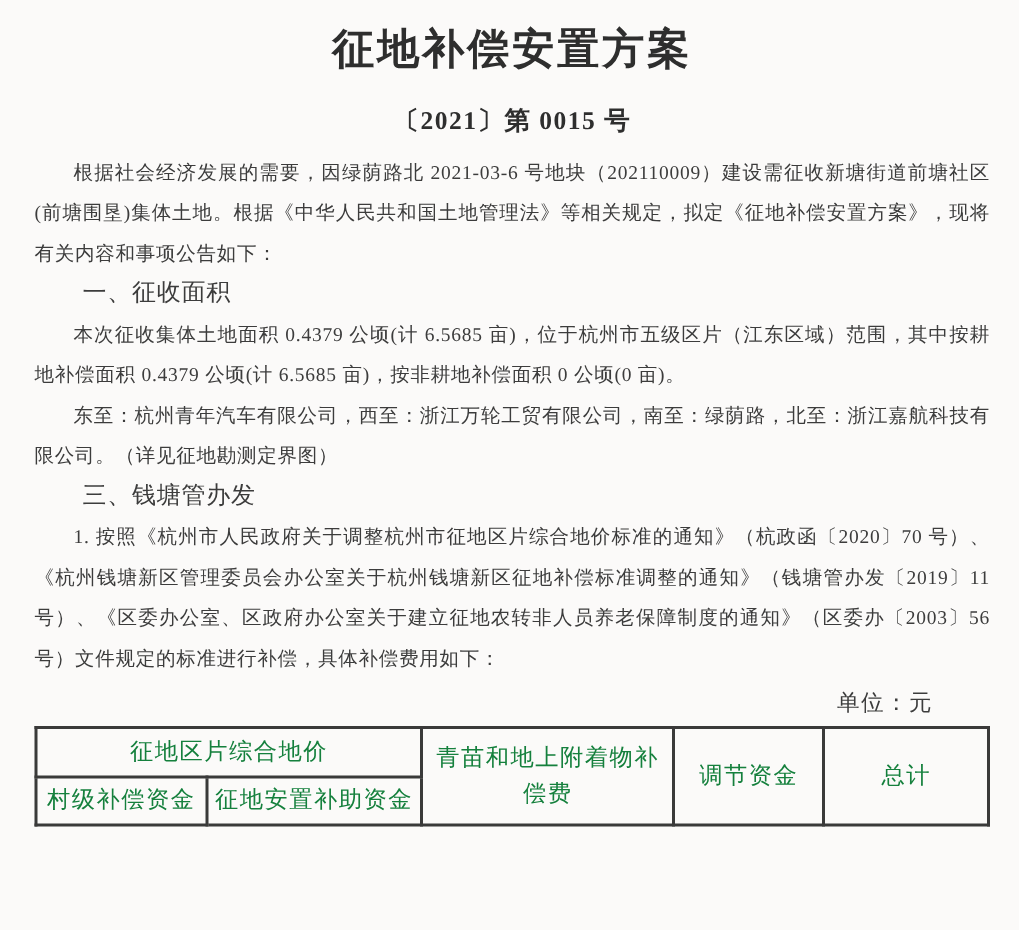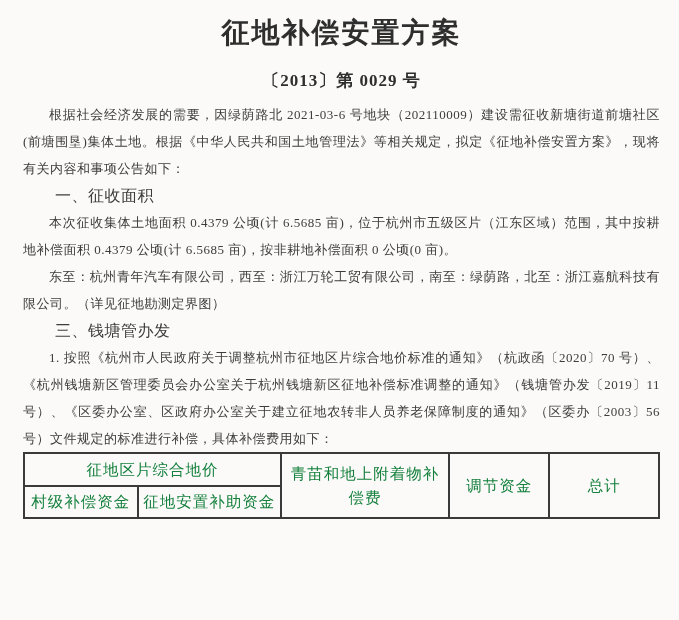--- a/index.html
+++ b/index.html
@@ -79,35 +79,36 @@
   tr.row-group td   { height: 29px; }
   tr.row-sub td     { height: 28px; }
 </style>
 </head>
 <body>
 
 <div class="doc">
 
   <h1 class="doc-title">征地补偿安置方案</h1>
 
-  <div class="doc-number">〔2013〕第 0029 号</div>
+  <div class="doc-number">〔2021〕第 0015 号</div>
 
   <p class="para">根据社会经济发展的需要，因绿荫路北 2021-03-6 号地块（202110009）建设需征收新塘街道前塘社区(前塘围垦)集体土地。根据《中华人民共和国土地管理法》等相关规定，拟定《征地补偿安置方案》，现将有关内容和事项公告如下：</p>
 
   <p class="heading">一、征收面积</p>
 
   <p class="para">本次征收集体土地面积 0.4379 公顷(计 6.5685 亩)，位于杭州市五级区片（江东区域）范围，其中按耕地补偿面积 0.4379 公顷(计 6.5685 亩)，按非耕地补偿面积 0 公顷(0 亩)。</p>
 
 
   <p class="para">东至：杭州青年汽车有限公司，西至：浙江万轮工贸有限公司，南至：绿荫路，北至：浙江嘉航科技有限公司。（详见征地勘测定界图）</p>
 
   <p class="heading">三、钱塘管办发</p>
 
   <p class="para">1. 按照《杭州市人民政府关于调整杭州市征地区片综合地价标准的通知》（杭政函〔2020〕70 号）、《杭州钱塘新区管理委员会办公室关于杭州钱塘新区征地补偿标准调整的通知》（钱塘管办发〔2019〕11 号）、《区委办公室、区政府办公室关于建立征地农转非人员养老保障制度的通知》（区委办〔2003〕56 号）文件规定的标准进行补偿，具体补偿费用如下：</p>
 
+  <div class="unit-note">单位：元</div>
 
   <table class="comp-table">
     <colgroup>
       <col class="col-village">
       <col class="col-resettle">
       <col class="col-seedling">
       <col class="col-adjust">
       <col class="col-total">
     </colgroup>
     <tbody>

